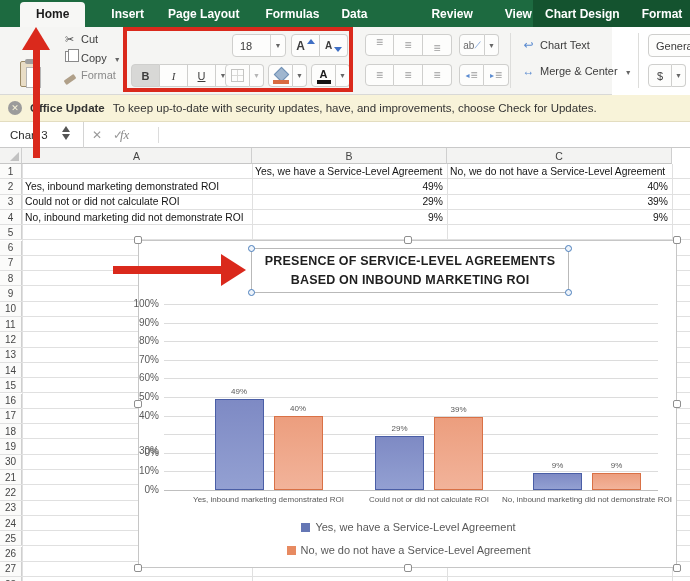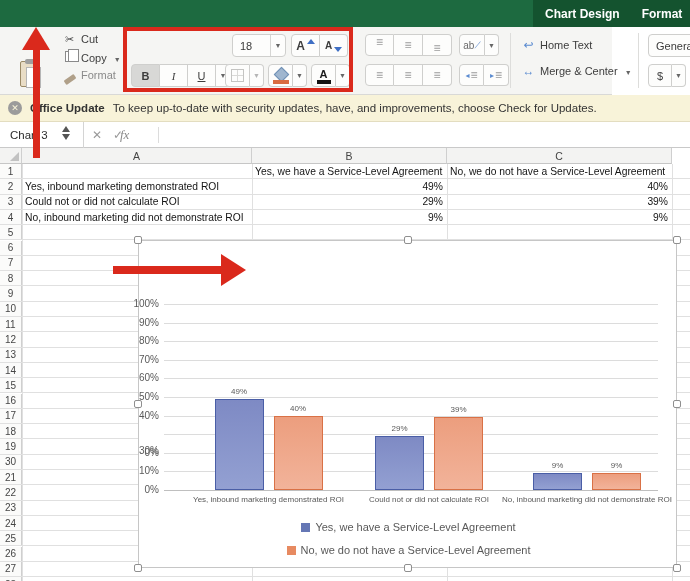--- a/index.html
+++ b/index.html
@@ -142,20 +142,29 @@
               border-top:16px solid transparent; border-bottom:16px solid transparent;
               border-left:25px solid #da291c; }
 </style>
 </head>
 <body>
 
 <div class="app">
 
   <div class="tabbar">
     <div class="ctxbg"></div>
+    <div class="tabs">
+        <div class="tab active">Home</div>
+        <div class="tab">Insert</div>
+        <div class="tab">Page Layout</div>
+        <div class="tab">Formulas</div>
+        <div class="tab">Data</div>
+        <div class="tab">Review</div>
+        <div class="tab">View</div>
+      </div>
     <div class="ctxtabs">
         <div class="tab">Chart Design</div>
         <div class="tab">Format</div>
       </div>
   </div>
 
   <div class="ribbon">
     <div class="paste-btn">
       <span class="clipboard"></span>
       <span>Paste</span>
@@ -266,21 +275,21 @@
       </div>
       <div class="rseg" style="width:25px;">
         <span class="indent-arrow">▸</span>
           <span class="lines-ic">≡</span>
       </div>
     </div>
 
     <div class="vsep" style="left:510px;"></div>
 
     <div class="smalllabel" style="left:521px;top:11px;">
-      <span class="mini-icon blue-ic">↩</span><span>Home Text</span>
+      <span class="mini-icon blue-ic">↩</span><span>Chart Text</span>
     </div>
     <div class="smalllabel" style="left:521px;top:37px;">
       <span class="mini-icon blue-ic">↔</span><span>Merge &amp; Center</span> <span class="caret">▼</span>
     </div>
 
     <div class="vsep" style="left:638px;"></div>
 
     <div class="rbtn combo" style="left:648px;top:7px;width:55px;height:23px;">
       <span>General</span>
     </div>
@@ -419,20 +428,28 @@
           <div class="gut">28</div>
         </div>
       </div>
     <div class="vgrid" style="left:22px;"></div>
     <div class="vgrid" style="left:252px;"></div>
     <div class="vgrid" style="left:447px;"></div>
     <div class="vgrid" style="left:672px;"></div>
   </div>
 
   <div class="chart">
+    <div class="titlebox">
+      <span class="tl">PRESENCE OF SERVICE-LEVEL AGREEMENTS</span>
+      <span class="tl">BASED ON INBOUND MARKETING ROI</span>
+      <span class="tch" style="left:-4px;top:-4px;"></span>
+      <span class="tch" style="right:-4px;top:-4px;"></span>
+      <span class="tch" style="left:-4px;bottom:-4px;"></span>
+      <span class="tch" style="right:-4px;bottom:-4px;"></span>
+    </div>
     <div class="plot">
         <div class="gline axis" style="top: 186px;"></div>
         <div class="ylab" style="top: 180px;">0%</div>
         <div class="gline" style="top: 167.4px;"></div>
         <div class="ylab" style="top: 161.4px;">10%</div>
         <div class="gline" style="top: 148.8px;"></div>
         <div class="ylab" style="top: 142.8px;">0%</div>
         <div class="gline" style="top: 130.2px;"></div>
         <div class="ylab" style="top: 141px;">30%</div>
         <div class="gline" style="top: 111.6px;"></div>

